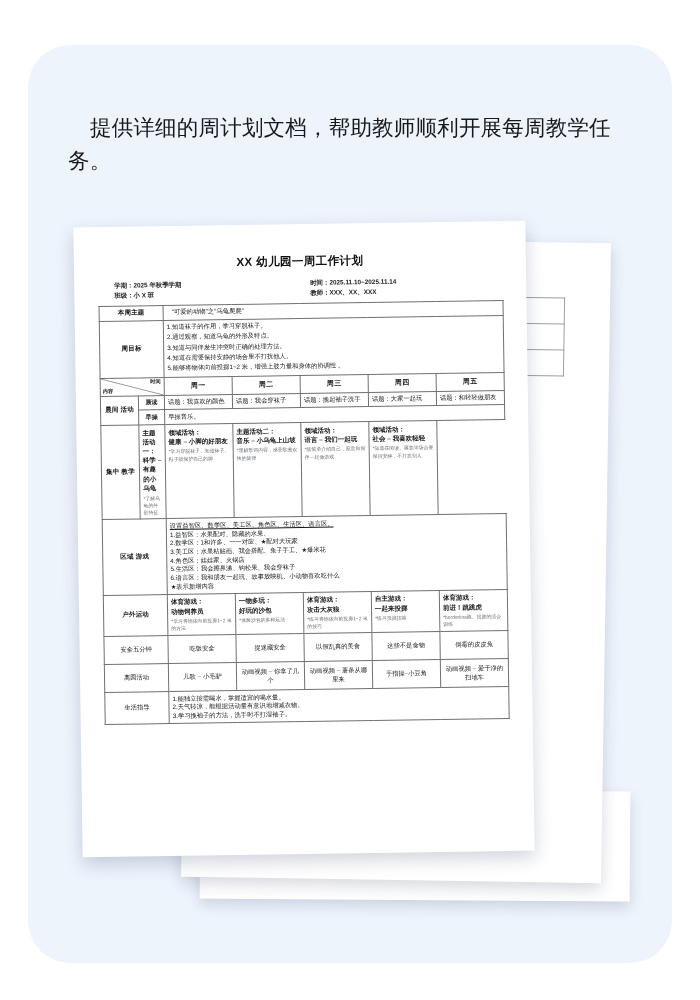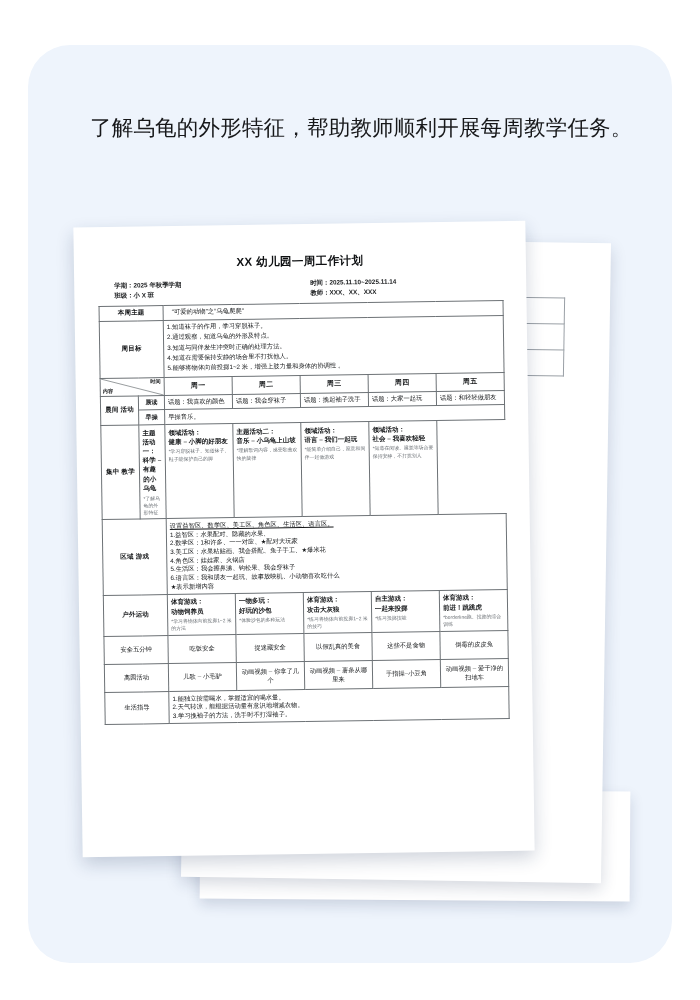--- a/index.html
+++ b/index.html
@@ -211,21 +211,21 @@
   .zone-list .zl { display: block; }
   .zone-head { text-decoration: underline; }
   .life-list { font-size: 6.3px; line-height: 1.55; }
   .life-list span { display: block; }
 </style>
 </head>
 <body>
 
 <div class="blue-card"></div>
 
-<div class="intro">了解乌龟的外形特征，帮助教师顺利开展每周教学任务。</div>
+<div class="intro">提供详细的周计划文档，帮助教师顺利开展每周教学任务。</div>
 
 <div class="sheet sheet-back2"></div>
 
 <div class="sheet sheet-back1">
   <table class="back1-table">
     <tbody>
         <tr>
           <td>龟习性。</td>
         </tr>
     <tr>

